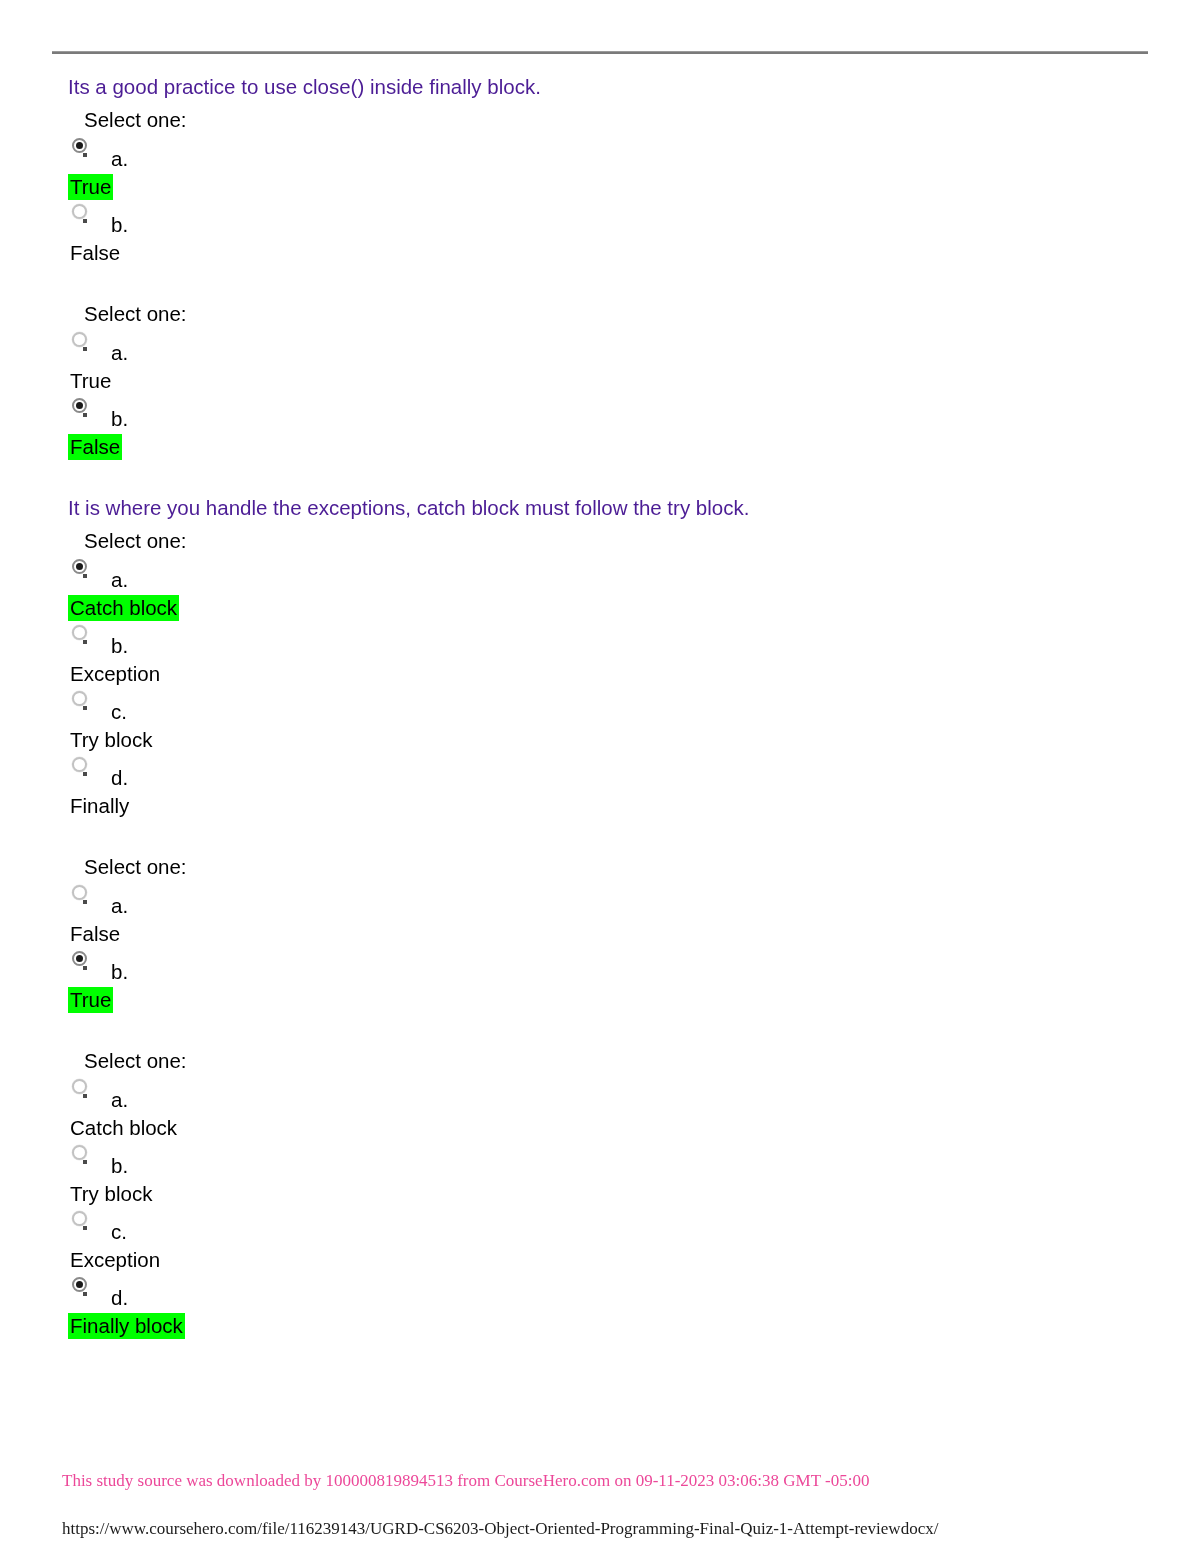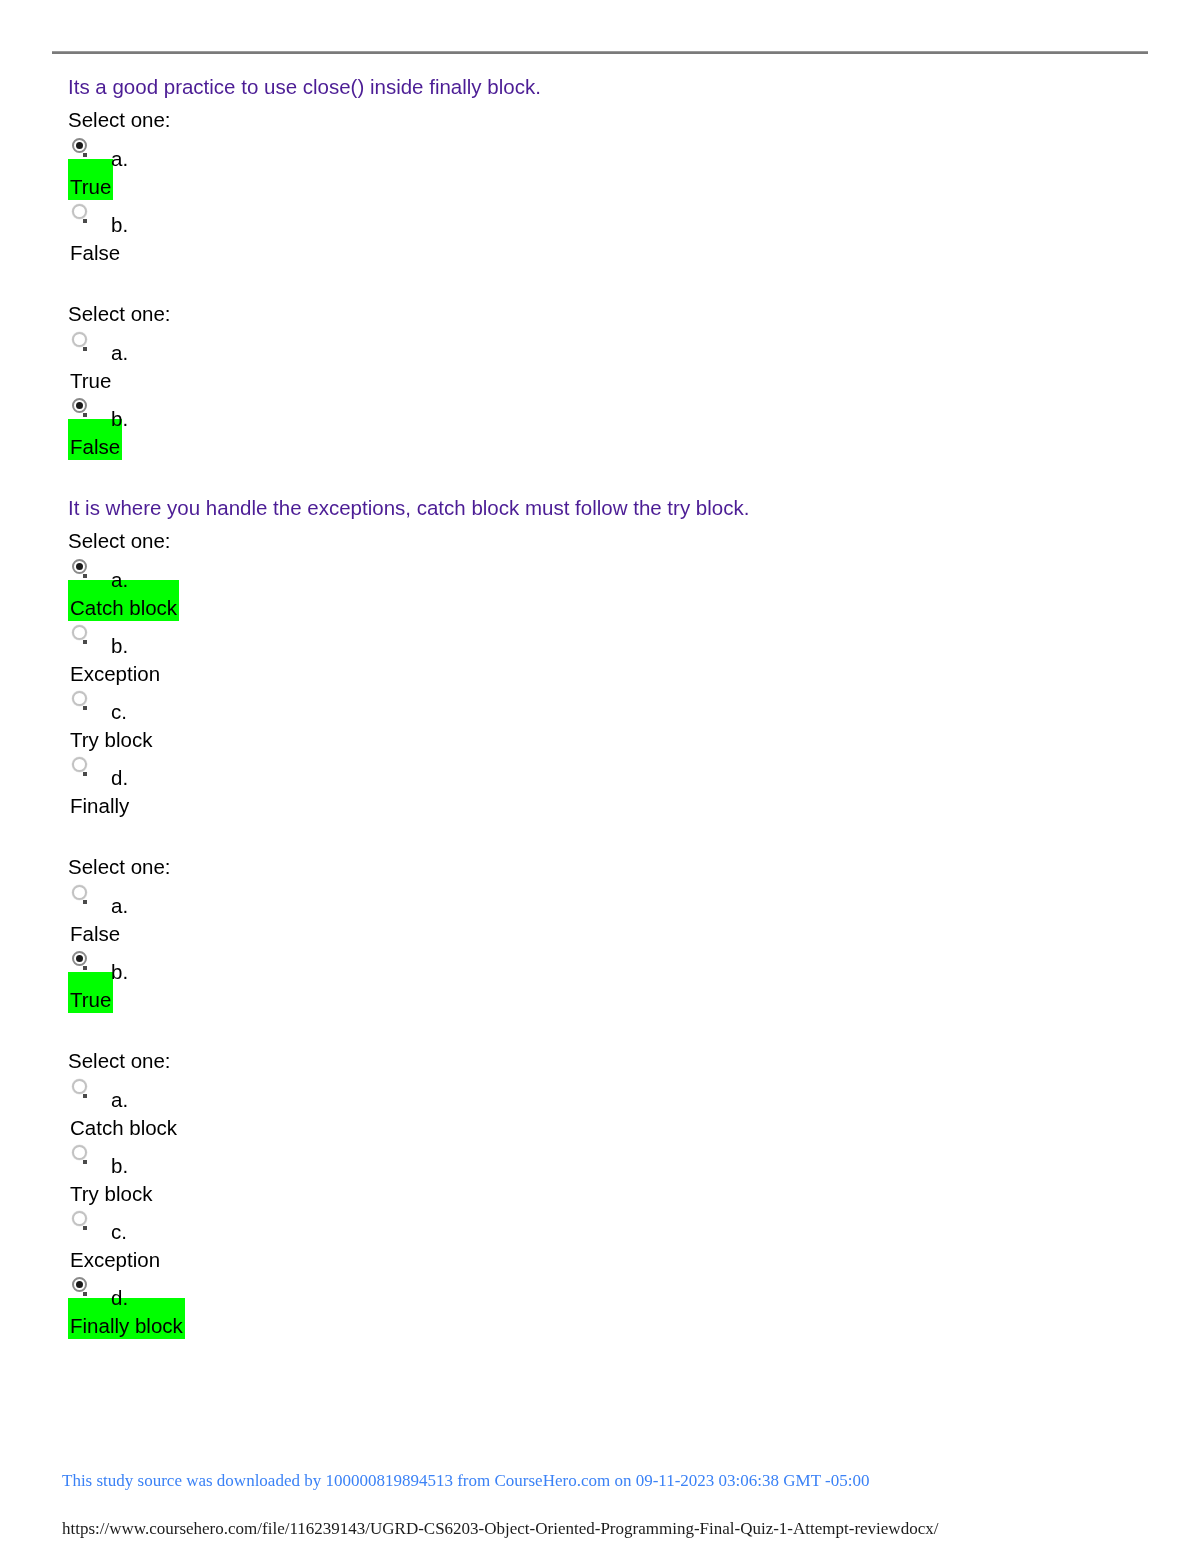--- a/index.html
+++ b/index.html
@@ -53,20 +53,21 @@
     font-size: 20.5px;
     line-height: 33px;
     color: #4c1d95;
     white-space: nowrap;
   }
 
   .select-one {
     font-size: 20.5px;
     line-height: 33px;
     color: #000;
+    margin-left: 16px;
   }
 
   .option {
     position: relative;
     margin-top: 0px;
   }
 
   .option-line {
     height: 36px;
     position: relative;
@@ -125,35 +126,35 @@
 
   .option-answer {
     font-size: 20.5px;
     line-height: 31px;
     color: #000;
     display: block;
     margin-top: -1px;
   }
   .option-answer > span {
     display: inline;
-    padding: 16px 2px 2px 2px;
+    padding: 1px 2px 2px 2px;
   }
   .hl {
     background: #00ff00;
   }
 
   
   .footer-note {
     position: absolute;
     left: 62px;
     top: 1471px;
     font-family: "Liberation Serif", serif;
     font-size: 17px;
     line-height: 20px;
-    color: #3b82f6;
+    color: #ec4899;
     white-space: nowrap;
   }
   .footer-url {
     position: absolute;
     left: 62px;
     top: 1519px;
     font-family: "Liberation Serif", serif;
     font-size: 17px;
     line-height: 20px;
     color: #1c1c1c;

